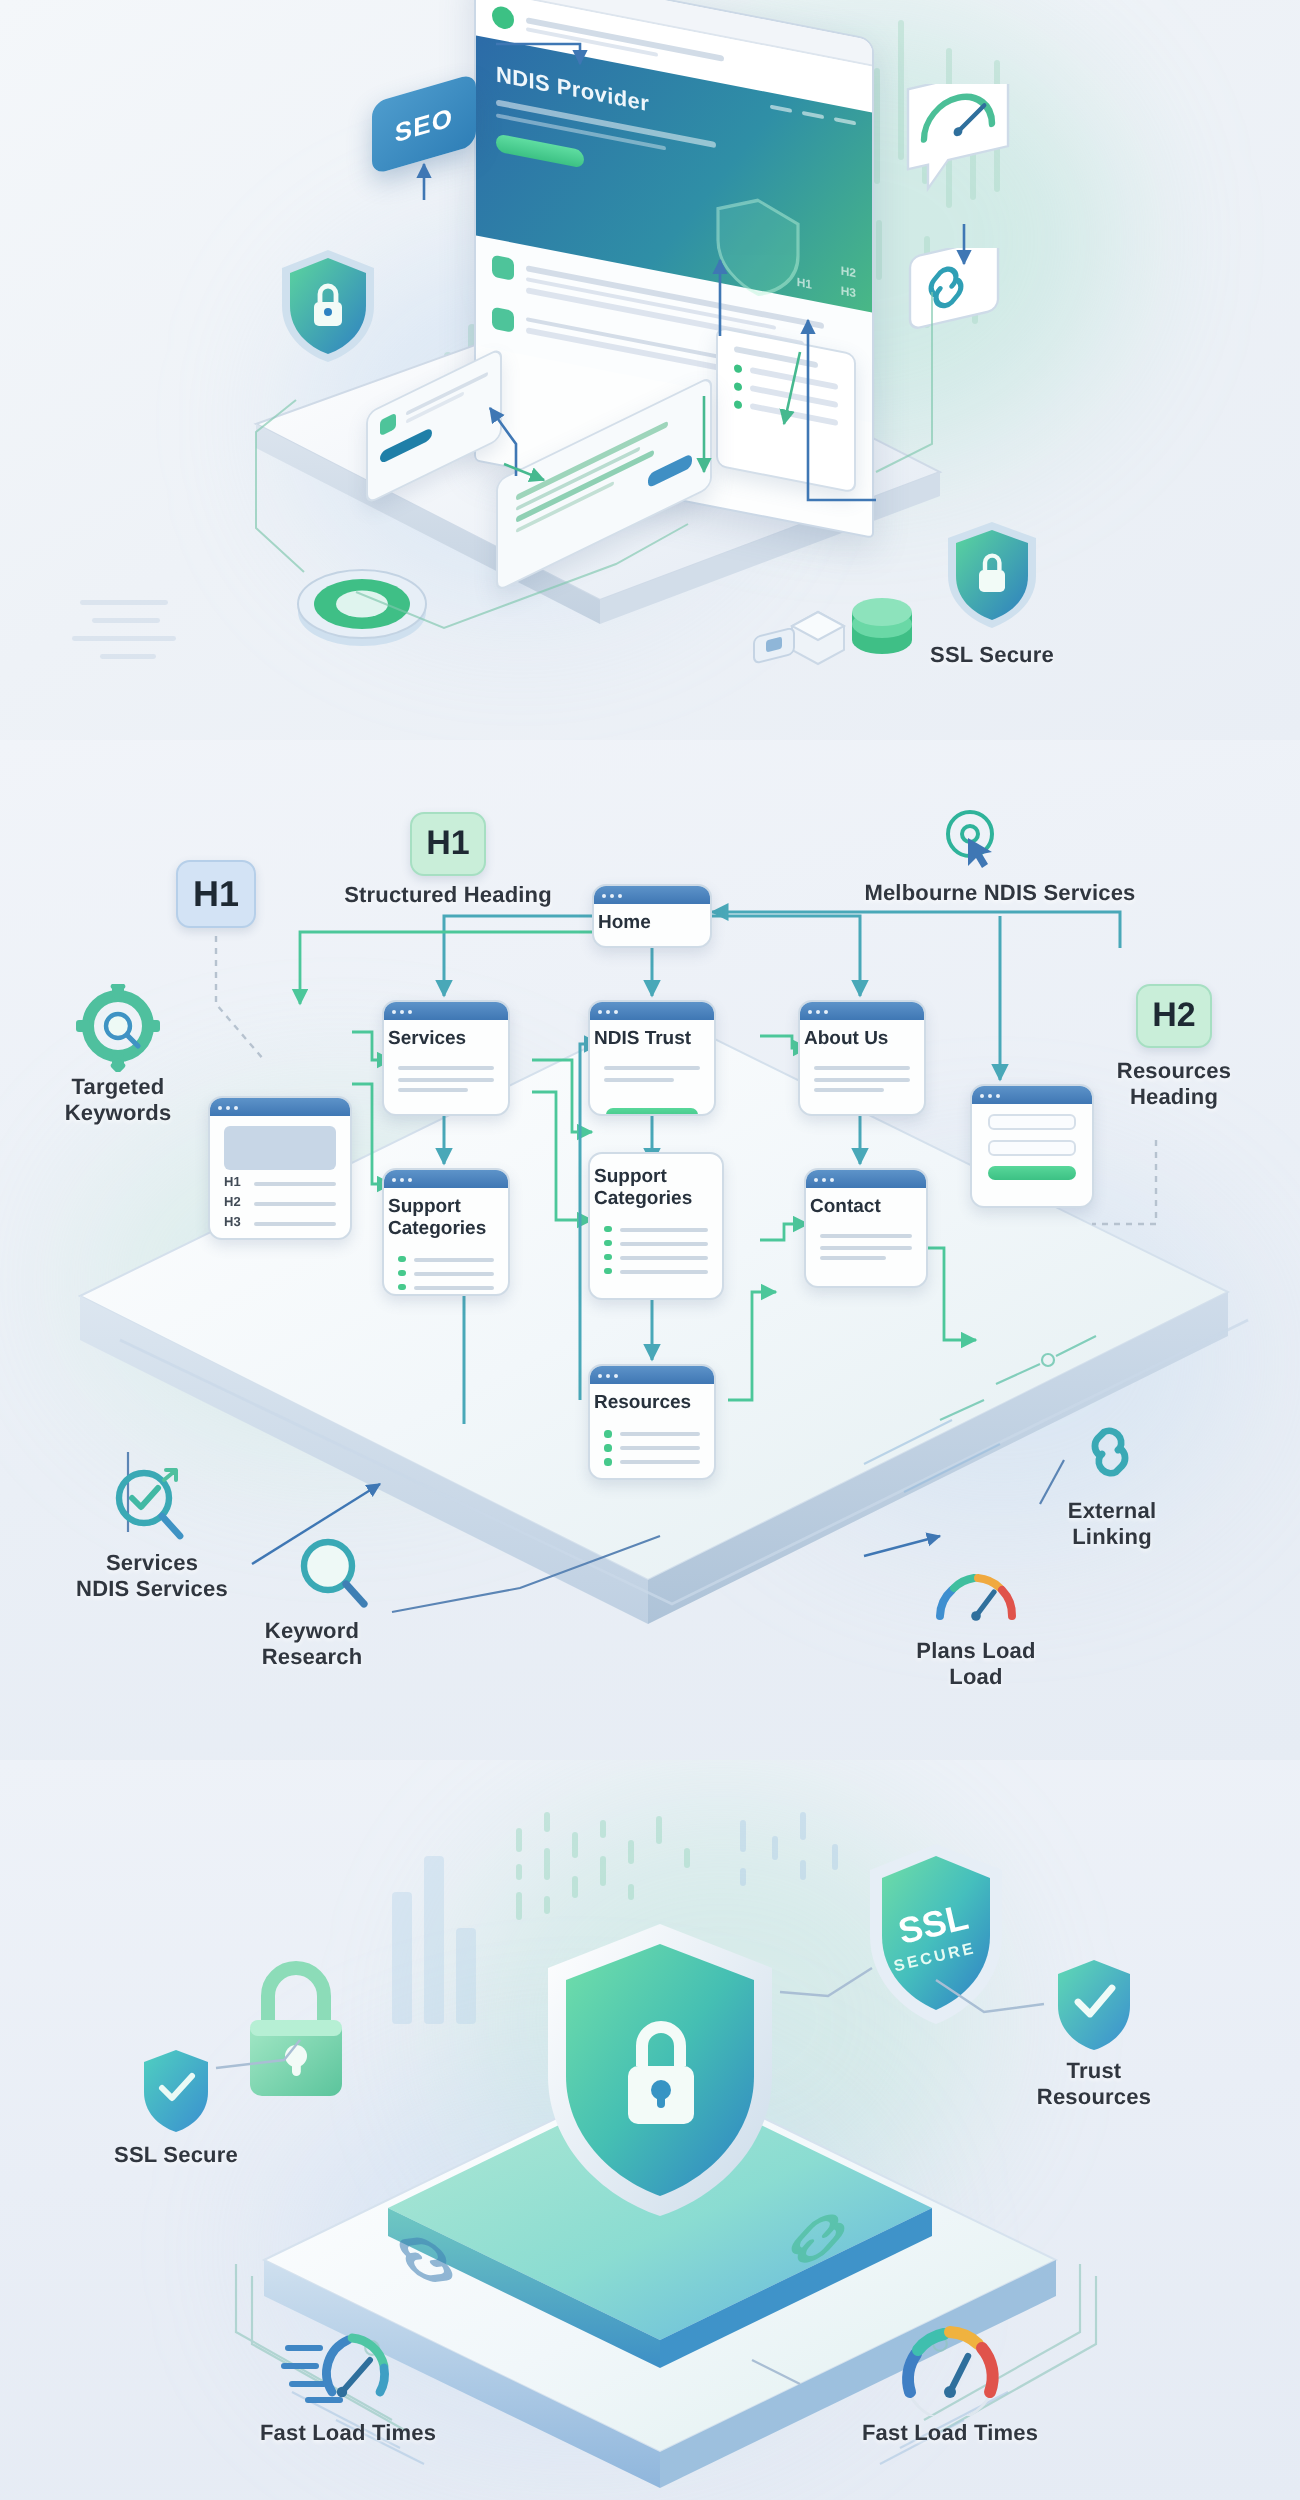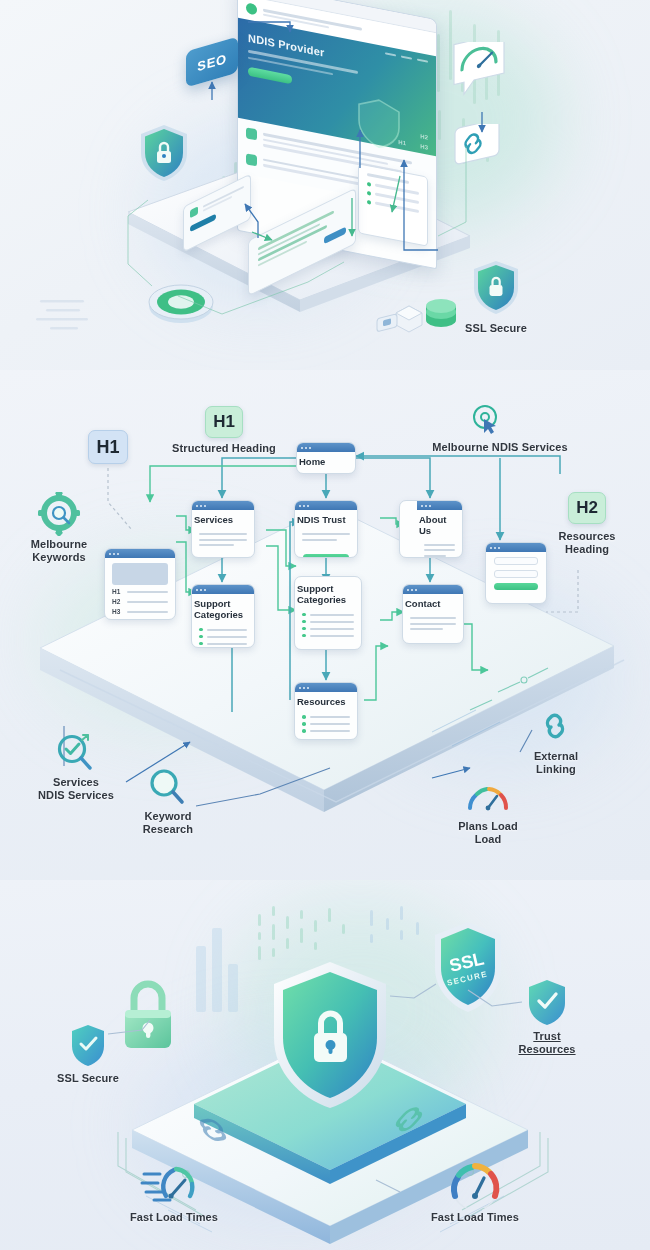--- a/index.html
+++ b/index.html
@@ -476,21 +476,21 @@
           <i></i>
         </div>
     <div class="ttl">NDIS Trust</div>
     <div class="lines">
       <div class="ln"></div>
           <div class="ln s"></div>
     </div>
     <div class="cta"></div>
   </div>
 
-  <div class="node" style="left:399px;top:130px;width:64px;height:58px;padding-left:17px;">
+  <div class="node" style="left:399px;top:130px;width:64px;height:58px;">
     <div class="bar">
           <i></i>
           <i></i>
           <i></i>
         </div>
     <div class="ttl">About Us</div>
     <div class="lines">
       <div class="ln"></div>
           <div class="ln"></div>
           <div class="ln s"></div>
@@ -621,40 +621,40 @@
             <rect x="14" y="-3" width="7" height="6" rx="1.5"></rect>
         <rect x="-17" y="-17" width="6" height="6" rx="1.5" transform="rotate(45)"></rect>
         <rect x="11" y="11" width="6" height="6" rx="1.5" transform="rotate(45)"></rect>
       </g>
       <circle r="7.5" fill="#eefaf5"></circle>
       <circle r="6" fill="none" stroke="#3f93c4" stroke-width="2.2"></circle>
       <line x1="4.5" y1="4.5" x2="10" y2="10" stroke="#3f93c4" stroke-width="2.6" stroke-linecap="round"></line>
     </g>
   </svg>
   <div class="lbl" style="left:9px;top:168px;width:100px;">
-    <span>Melbourne</span><br>
+    <span>Targeted</span><br>
     <span>Keywords</span>
   </div>
 
   <svg width="44" height="44" style="position:absolute;left:52px;top:360px;">
     <circle cx="20" cy="19" r="12.5" fill="none" stroke="#3aa9b5" stroke-width="3.2"></circle>
     <path d="M14,19 L18.5,23.5 L27,14" fill="none" stroke="#41b9a4" stroke-width="3" stroke-linecap="round" stroke-linejoin="round"></path>
     <line x1="29" y1="28" x2="38" y2="38" stroke="#3f93c4" stroke-width="3.4" stroke-linecap="round"></line>
     <path d="M30,10 L36,5 M36,5 L31,5 M36,5 L36,10" fill="none" stroke="#4fc09e" stroke-width="2" stroke-linecap="round"></path>
   </svg>
   <div class="lbl" style="left:22px;top:406px;width:108px;">
     <span>Services</span><br>
     <span>NDIS Services</span>
   </div>
 
   <svg width="40" height="42" style="position:absolute;left:146px;top:396px;">
     <circle cx="18" cy="17" r="12" fill="#eef9f6" stroke="#3aa9b5" stroke-width="3.2"></circle>
     <line x1="27" y1="26" x2="36" y2="36" stroke="#3f7fb4" stroke-width="3.6" stroke-linecap="round"></line>
   </svg>
-  <div class="lbl" style="left:120px;top:440px;width:96px;">
+  <div class="lbl" style="left:108px;top:440px;width:96px;">
     <span>Keyword</span><br>
     <span>Research</span>
   </div>
 
   <svg width="48" height="40" style="position:absolute;left:464px;top:408px;">
     <path d="M6,30 a18,18 0 0 1 6,-13" fill="none" stroke="#3f8fd0" stroke-width="4" stroke-linecap="round"></path>
     <path d="M13,16 a18,18 0 0 1 10,-5" fill="none" stroke="#3fbf9e" stroke-width="4" stroke-linecap="round"></path>
     <path d="M25,11 a18,18 0 0 1 11,5" fill="none" stroke="#f0a93f" stroke-width="4" stroke-linecap="round"></path>
     <path d="M37,17 a18,18 0 0 1 5,13" fill="none" stroke="#e0534b" stroke-width="4" stroke-linecap="round"></path>
     <line x1="24" y1="30" x2="33" y2="18" stroke="#2f6f9c" stroke-width="2.6" stroke-linecap="round"></line>
@@ -829,21 +829,21 @@
   <svg width="44" height="50" style="position:absolute;left:525px;top:97px;">
     <defs>
           <linearGradient id="smSh2" x1="0" y1="0" x2="1" y2="1">
       <stop offset="0" stop-color="#5fd9b4"></stop>
             <stop offset="1" stop-color="#3a8fd0"></stop>
           </linearGradient>
         </defs>
     <path d="M22,3 L40,10 L40,26 C40,37 32,45 22,48 C12,45 4,37 4,26 L4,10 Z" fill="url(#smSh2)"></path>
     <path d="M14,24 L20,30 L31,17" fill="none" stroke="#f0fbf8" stroke-width="3.4" stroke-linecap="round" stroke-linejoin="round"></path>
   </svg>
-  <div class="lbl" style="left:498px;top:150px;width:98px;text-decoration:underline;">
+  <div class="lbl" style="left:498px;top:150px;width:98px;">
     <span>Trust</span><br>
     <span>Resources</span>
   </div>
 
   <svg width="64" height="50" style="position:absolute;left:140px;top:278px;">
     <g stroke="#3f86c4" stroke-width="3" stroke-linecap="round">
       <line x1="4" y1="16" x2="20" y2="16"></line>
           <line x1="2" y1="25" x2="18" y2="25"></line>
       <line x1="6" y1="34" x2="22" y2="34"></line>
           <line x1="14" y1="42" x2="30" y2="42"></line>

